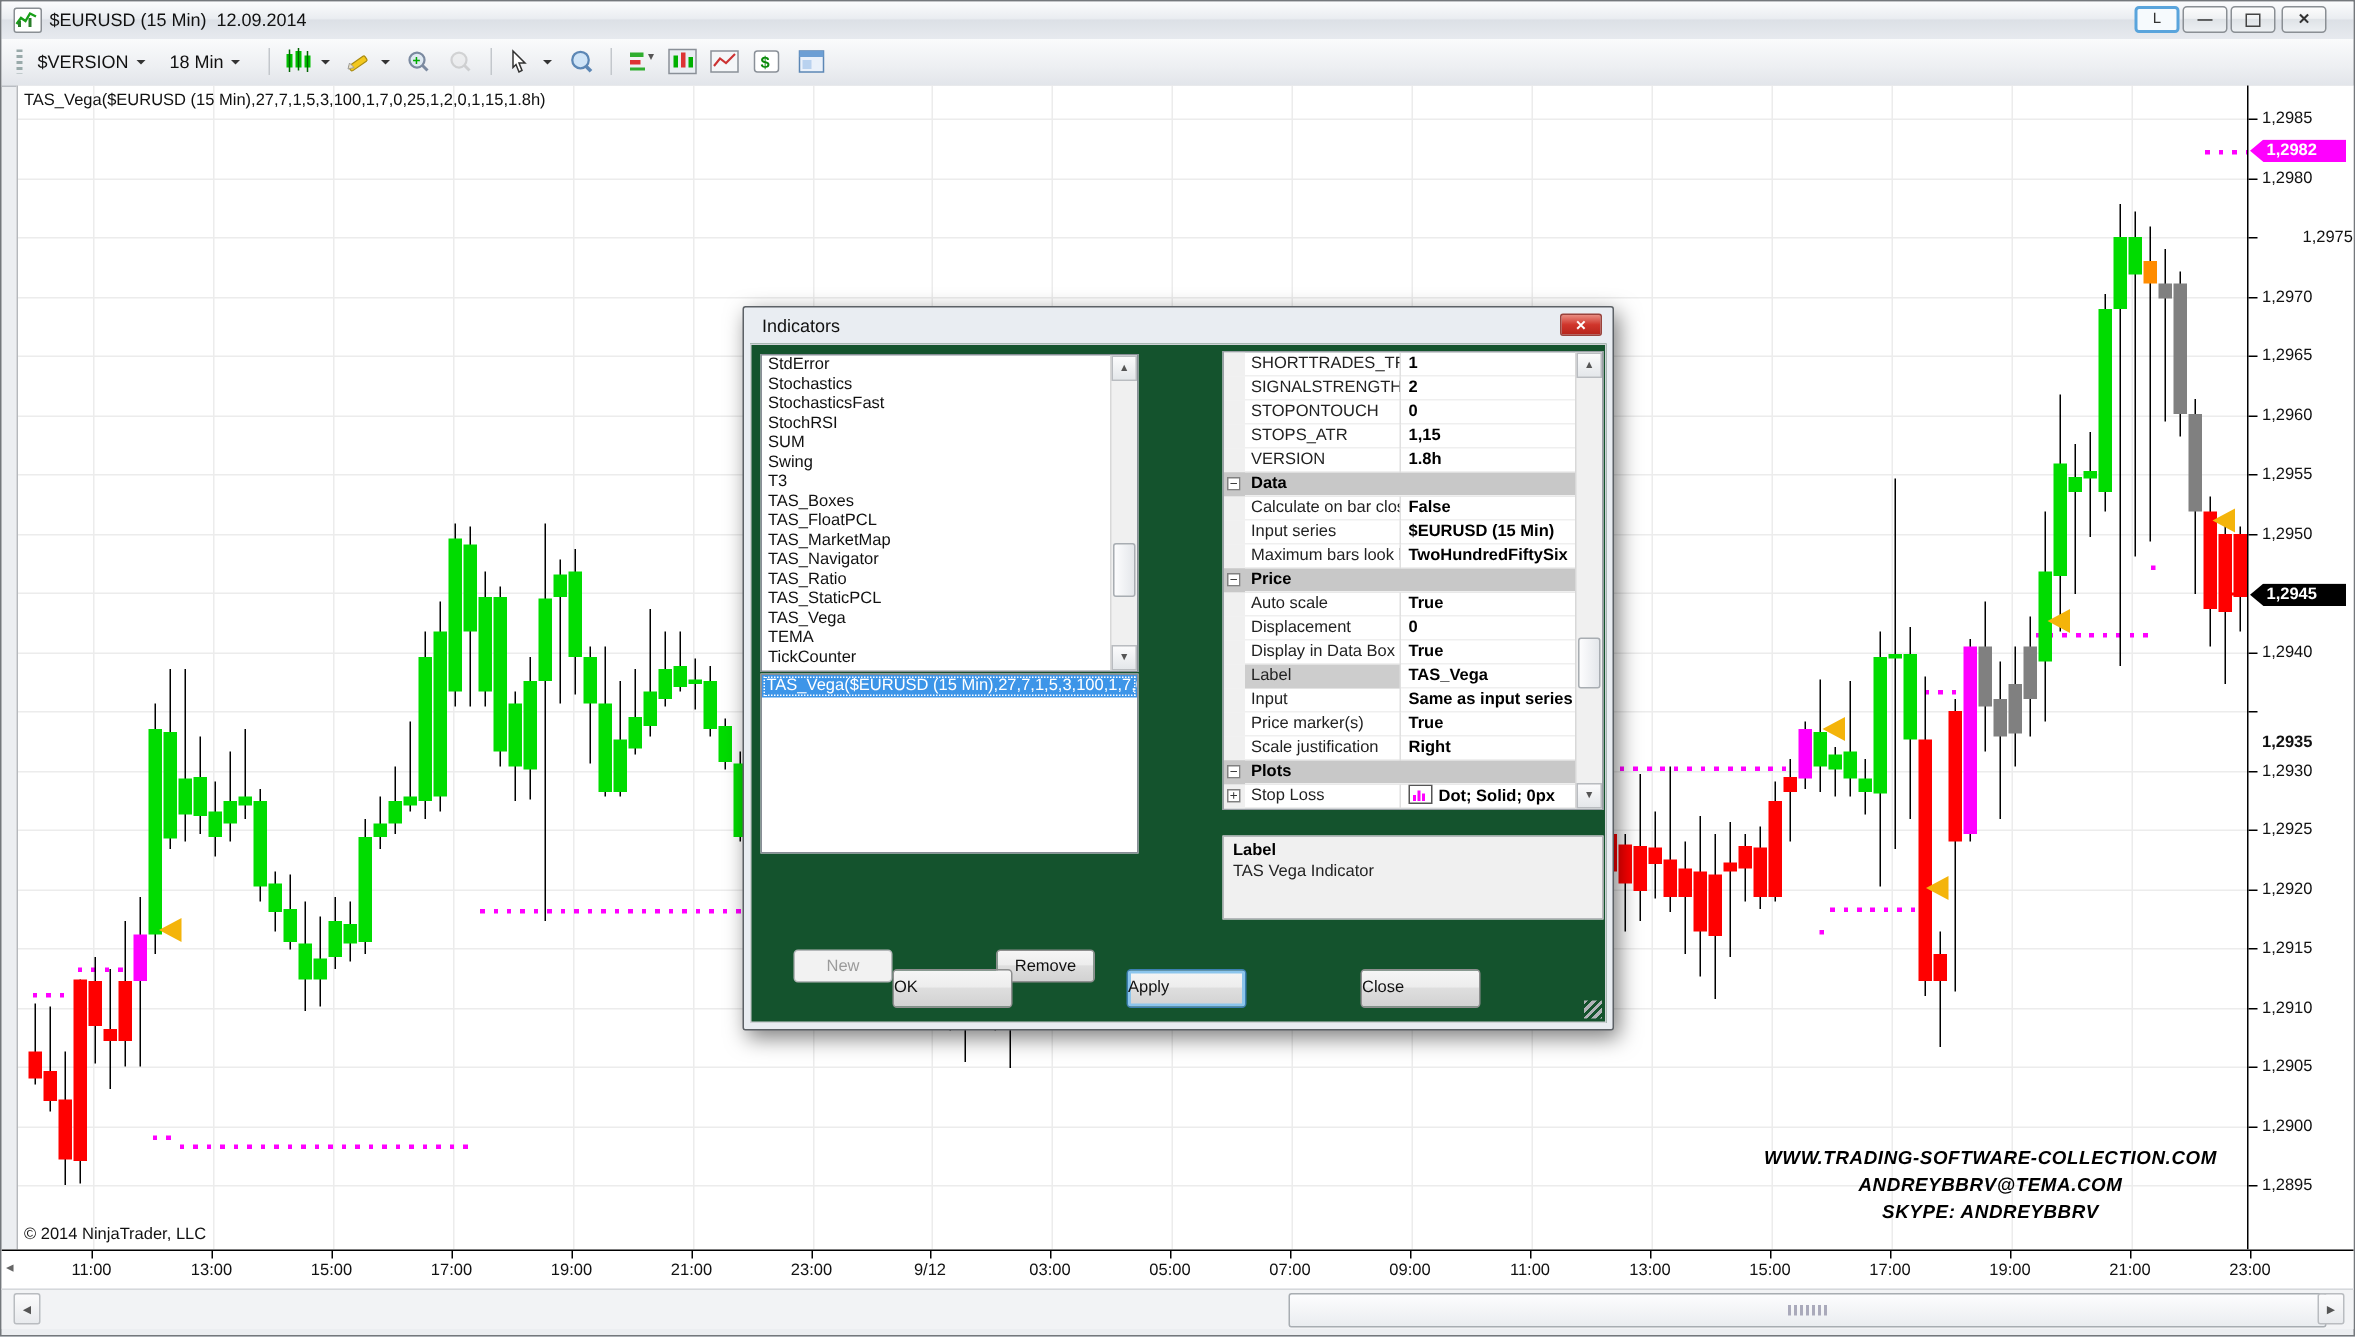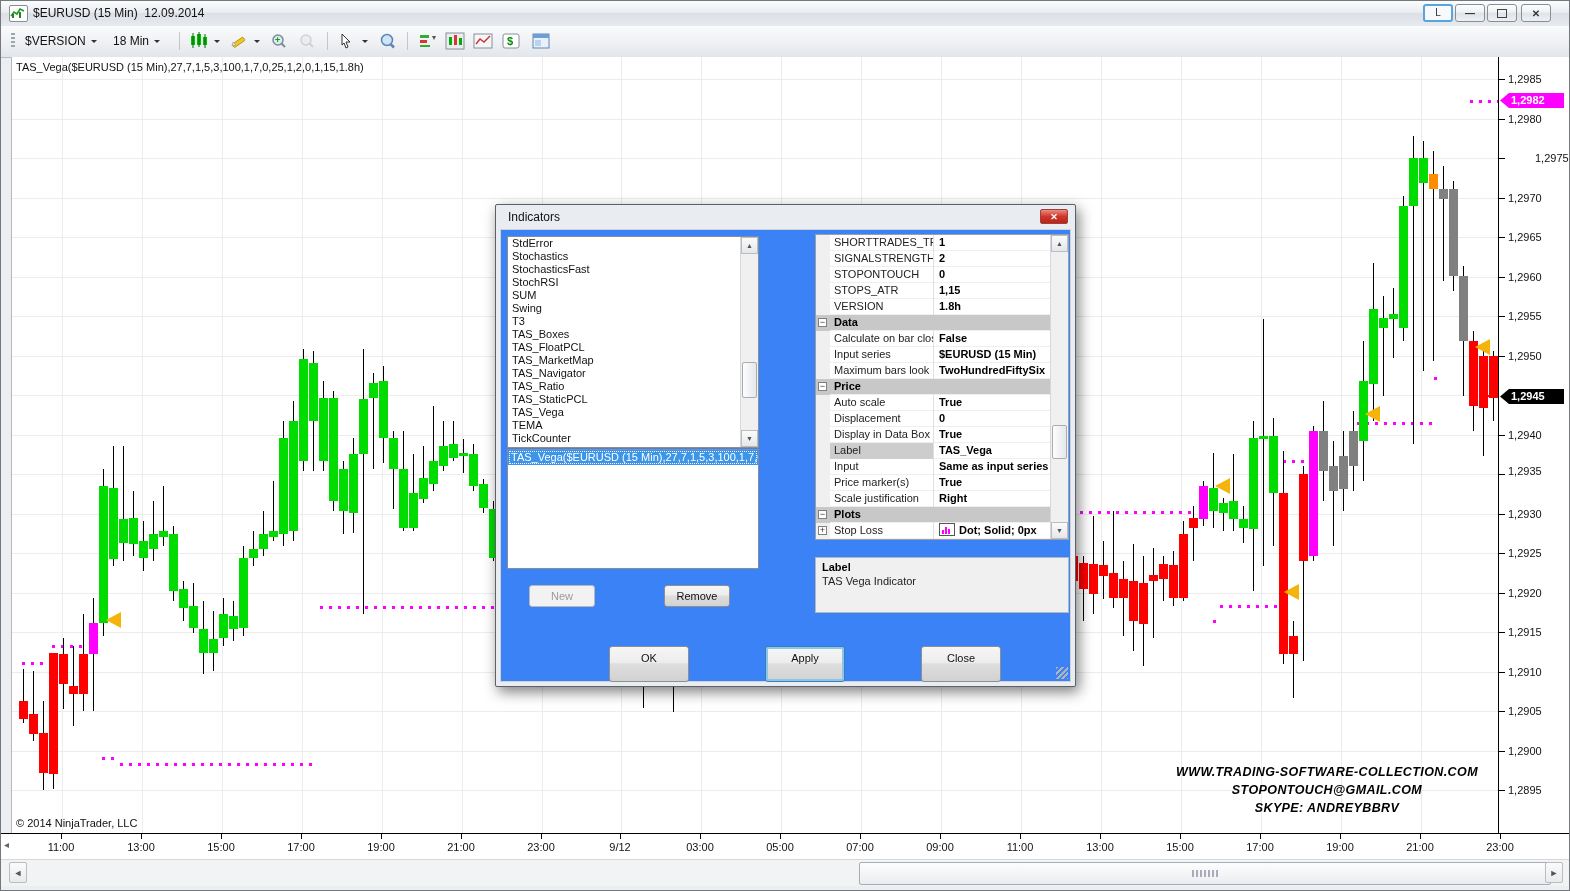--- a/index.html
+++ b/index.html
@@ -64,38 +64,38 @@
   #hthumb .gg{position:absolute;left:50%;top:7px;width:26px;height:7px;transform:translateX(-50%);
     background:repeating-linear-gradient(90deg,#aab 0 2px,transparent 2px 4px);}
   
   #dialog{position:absolute;left:494px;top:203px;width:581px;height:483px;
     background:#E9EDF2;border:1px solid #5c6166;border-radius:2px;
     box-shadow:3px 5px 14px rgba(0,0,0,.5);box-sizing:border-box;z-index:10;}
   #dlg-title{position:absolute;left:12px;top:5px;font-size:12px;color:#111;}
   #dlg-close{position:absolute;right:7px;top:4px;width:28px;height:15px;border:1px solid #99433c;border-radius:2px;
     background:linear-gradient(#E98C81,#D0352B 50%,#B7251C);color:#fff;font-size:9px;font-weight:bold;
     text-align:center;line-height:14px;box-sizing:border-box;}
-  #dlg-body{position:absolute;left:4px;top:24px;right:4px;bottom:4px;background:#3b82f6;border:1px solid #CFD2D6;}
+  #dlg-body{position:absolute;left:4px;top:24px;right:4px;bottom:4px;background:#14532d;border:1px solid #CFD2D6;}
   #list-avail{position:absolute;left:6px;top:6px;width:250px;height:210px;background:#fff;border:1px solid #888e96;overflow:hidden;}
   .li{position:relative;height:13px;line-height:13px;font-size:11px;color:#111;padding-left:4px;white-space:nowrap;}
   .vsb{position:absolute;right:0;top:0;width:17px;height:100%;background:#F0F0F0;border-left:1px solid #d8d8d8;}
   .vsb .up,.vsb .dn{position:absolute;left:0;width:17px;height:17px;background:linear-gradient(#FBFBFC,#E4E7EA);
     border:1px solid #b9bcc0;font-size:7px;color:#555;text-align:center;line-height:16px;box-sizing:border-box;}
   .vsb .dn{bottom:0}
   .vsb .th{position:absolute;left:1px;width:15px;background:linear-gradient(90deg,#FDFDFE,#E4E7EB);
     border:1px solid #a8adb2;border-radius:2px;box-sizing:border-box;}
   #list-sel{position:absolute;left:6px;top:219px;width:250px;height:118px;background:#fff;border:1px solid #888e96;overflow:hidden;}
   #sel-row{height:15px;line-height:15px;background:#3D95E8;color:#fff;font-size:11px;padding-left:3px;
     white-space:nowrap;overflow:hidden;outline:1px dotted #fff;outline-offset:-2px;}
   .btn{position:absolute;height:22px;width:66px;font-size:11px;color:#111;text-align:center;line-height:21px;
-    background:linear-gradient(#F6F6F6,#EDEDED 45%,#DEDEDE 50%,#D2D2D2);border:1px solid #8E8F8F;border-radius:3px;box-sizing:border-box;}
+    background:linear-gradient(#F6F6F6,#EDEDED 45%,#DEDEDE 50%,#D2D2D2);border:1px solid #8E8F8F;border-radius:3px;box-sizing:border-box;margin-top:48px;}
   .btn.disabled{color:#9b9b9b;border-color:#b5b8ba;background:#F2F2F2;}
   #btn-new{left:28px;top:355px}#btn-remove{left:163px;top:355px}
-  .bigbtn{position:absolute;top:416px;width:80px;height:36px;font-size:11px;text-align:center;line-height:22px;
-    background:linear-gradient(#F6F6F6,#EDEDED 45%,#DEDEDE 50%,#D2D2D2);border:1px solid #8E8F8F;border-radius:3px;box-sizing:border-box;color:#111;margin-left:14px;}
+  .bigbtn{position:absolute;top:416px;width:80px;height:26px;font-size:11px;line-height:22px;
+    background:linear-gradient(#F6F6F6,#EDEDED 45%,#DEDEDE 50%,#D2D2D2);border:1px solid #8E8F8F;border-radius:3px;box-sizing:border-box;color:#111;}
   #btn-ok{left:94px}#btn-apply{left:250px;border:1px solid #3C7FB1;box-shadow:0 0 0 2px #8CC5EC inset;}
   #btn-dclose{left:406px}
   
   #pgrid{position:absolute;left:314px;top:4px;width:254px;height:306px;background:#fff;border:1px solid #9aa0a6;overflow:hidden;box-sizing:border-box;}
   .prow{position:absolute;left:0;width:235px;height:16px;border-bottom:1px solid #EFEFEF;box-sizing:border-box;}
   .prow .gut{position:absolute;left:0;top:0;width:14px;height:16px;background:#F0F0F0;}
   .prow .lab{position:absolute;left:14px;top:0;width:104px;height:16px;font-size:11px;line-height:15px;color:#222;
       padding-left:4px;white-space:nowrap;overflow:hidden;border-right:1px solid #E0E0E0;box-sizing:border-box;}
   .prow .val{position:absolute;left:118px;top:0;right:0;height:16px;font-size:11px;font-weight:bold;line-height:15px;
       color:#000;padding-left:5px;white-space:nowrap;overflow:hidden;}
@@ -578,21 +578,21 @@
         <div class="body" style="left: 1477px; top: 299px; height: 42px; background: rgb(255, 0, 0);"></div>
         <div class="tri" style="left: 94px; top: 555px;"></div>
         <div class="tri" style="left: 1203px; top: 421px;"></div>
         <div class="tri" style="left: 1353px; top: 349px;"></div>
         <div class="tri" style="left: 1272px; top: 527px;"></div>
         <div class="tri" style="left: 1463px; top: 282px;"></div>
       </div>
     <div id="ind-label">TAS_Vega($EURUSD (15 Min),27,7,1,5,3,100,1,7,0,25,1,2,0,1,15,1.8h)</div>
     <div id="watermark">
         <div>WWW.TRADING-SOFTWARE-COLLECTION.COM</div>
-        <div>STOPONTOUCH@GMAIL.COM</div>
+        <div>ANDREYBBRV@TEMA.COM</div>
         <div>SKYPE: ANDREYBBRV</div>
       </div>
     <div id="copyright">© 2014 NinjaTrader, LLC</div>
     <div id="cur-dash" style="left: 1476px; top: 338px;"></div>
   </div>
 
   <div id="price-axis">
       <div class="ptick" style="top: 22px;"></div>
       <div class="pl" style="top: 22px;">1,2985</div>
       <div class="ptick" style="top: 62px;"></div>
@@ -605,21 +605,21 @@
       <div class="pl" style="top: 180px;">1,2965</div>
       <div class="ptick" style="top: 220px;"></div>
       <div class="pl" style="top: 220px;">1,2960</div>
       <div class="ptick" style="top: 259px;"></div>
       <div class="pl" style="top: 259px;">1,2955</div>
       <div class="ptick" style="top: 299px;"></div>
       <div class="pl" style="top: 299px;">1,2950</div>
       <div class="ptick" style="top: 378px;"></div>
       <div class="pl" style="top: 378px;">1,2940</div>
       <div class="ptick" style="top: 417px;"></div>
-      <div class="pl" style="top: 414px;">1,2935</div>
+      <div class="pl" style="top: 438px; font-weight: bold;">1,2935</div>
       <div class="ptick" style="top: 457px;"></div>
       <div class="pl" style="top: 457px;">1,2930</div>
       <div class="ptick" style="top: 496px;"></div>
       <div class="pl" style="top: 496px;">1,2925</div>
       <div class="ptick" style="top: 536px;"></div>
       <div class="pl" style="top: 536px;">1,2920</div>
       <div class="ptick" style="top: 575px;"></div>
       <div class="pl" style="top: 575px;">1,2915</div>
       <div class="ptick" style="top: 615px;"></div>
       <div class="pl" style="top: 615px;">1,2910</div>

